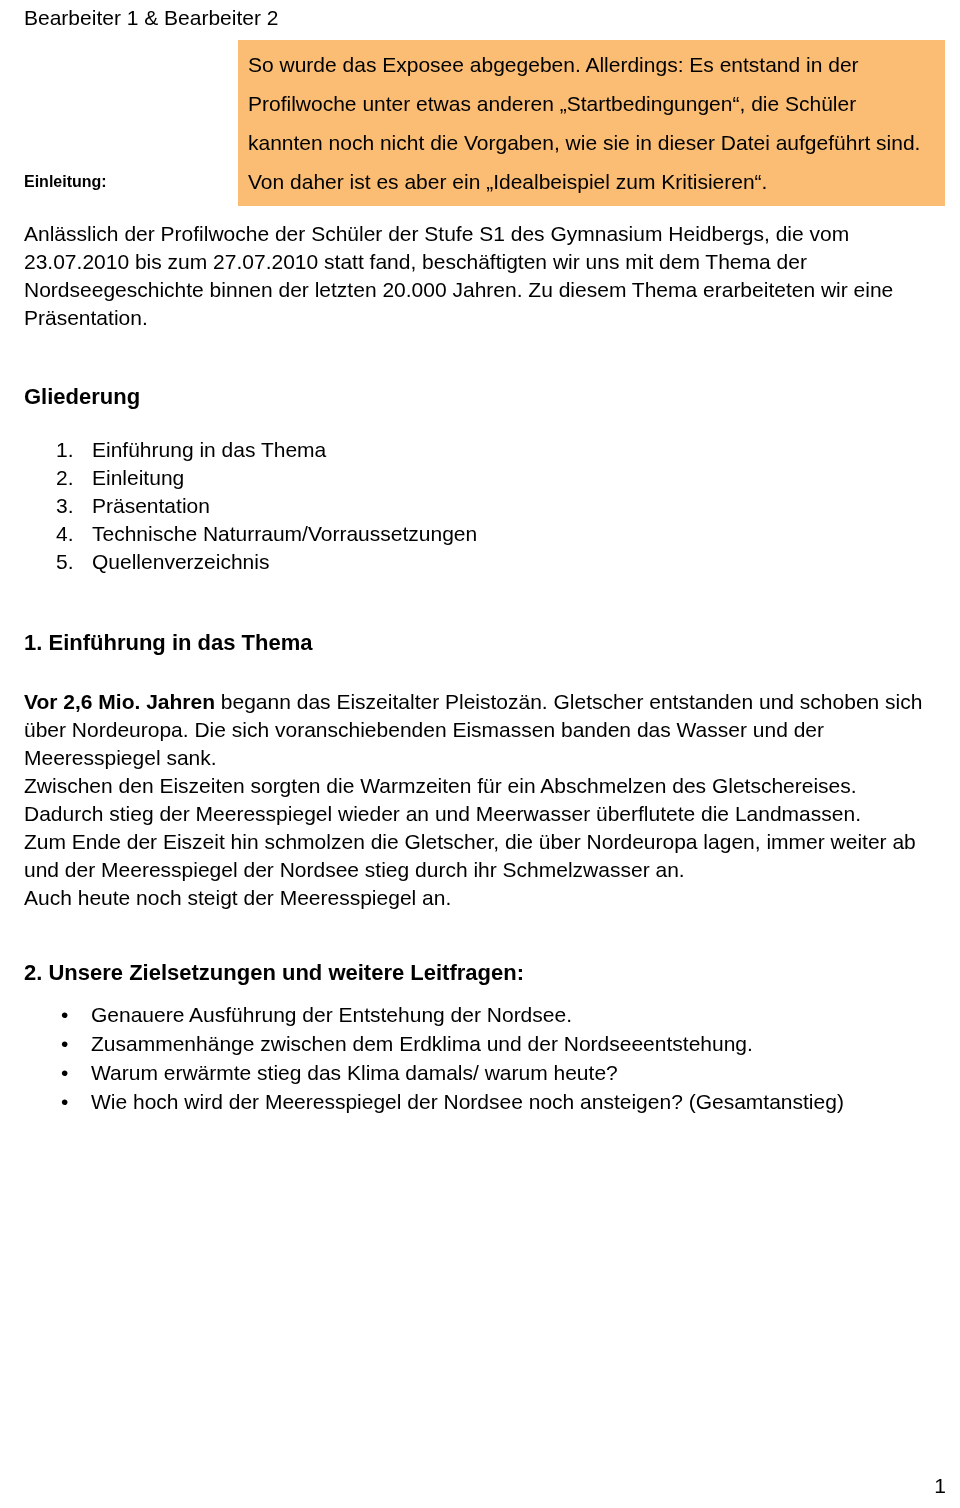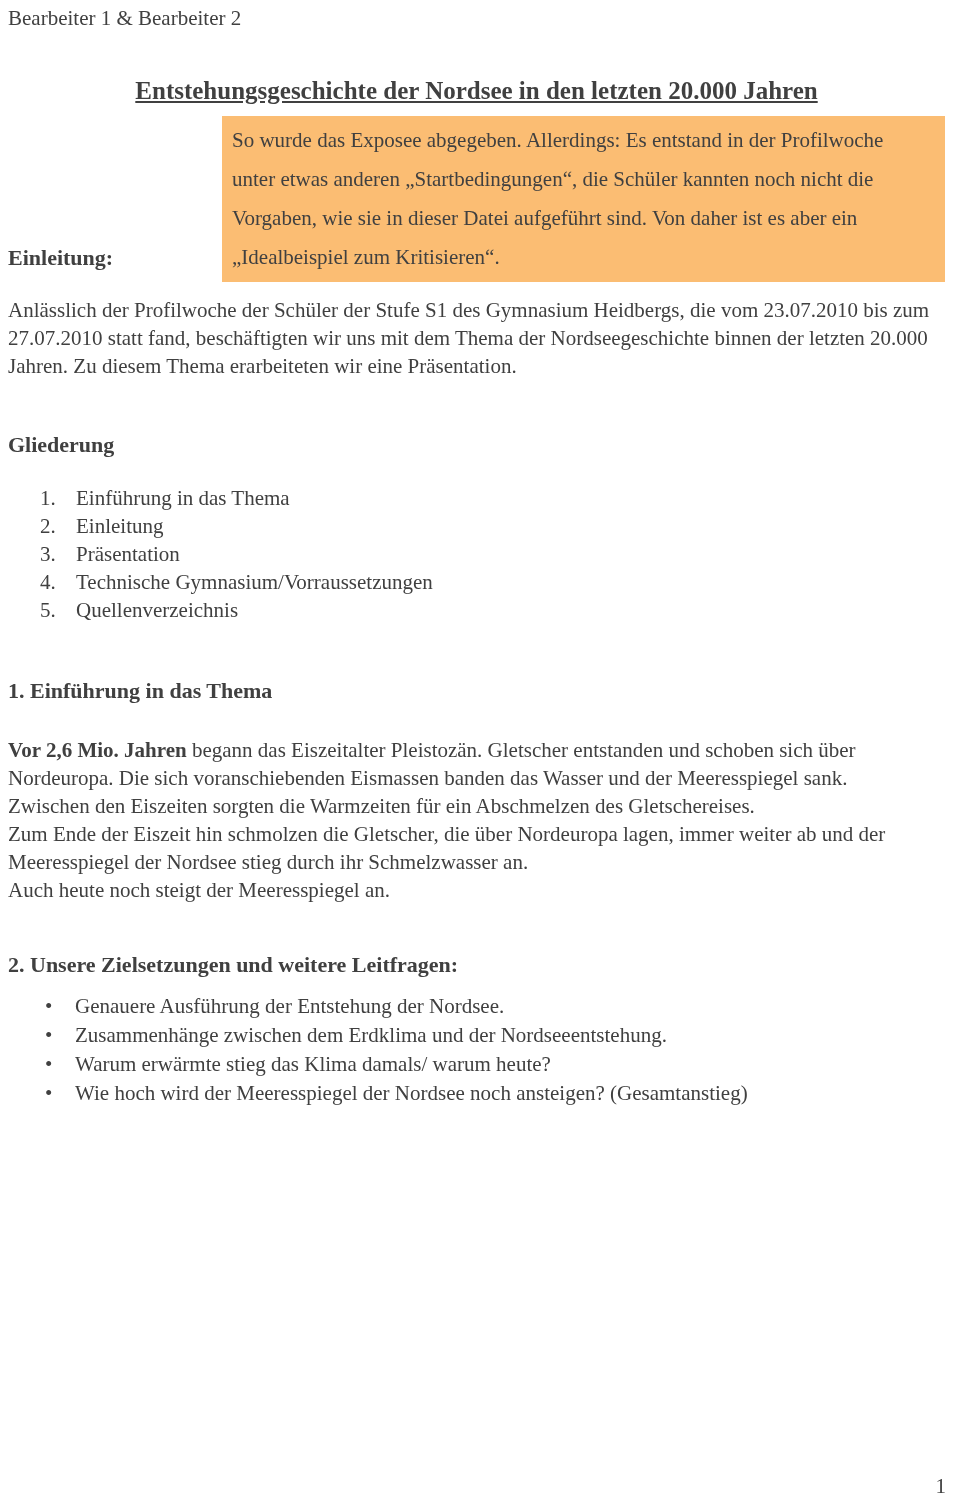--- a/index.html
+++ b/index.html
@@ -3,25 +3,25 @@
 <meta charset="utf-8">
 <style>
   * { margin: 0; padding: 0; box-sizing: border-box; }
   html, body { background: #ffffff; }
   .page {
     position: relative;
     width: 960px;
     height: 1508px;
     margin: 0 auto;
     background: #ffffff;
-    color: #404040;
-    font-family: Liberation Serif, serif;
+    color: #000000;
+    font-family: Liberation Sans, sans-serif;
     font-size: 21px;
     line-height: 28px;
-    padding: 4px 15px 0 8px;
+    padding: 4px 15px 0 24px;
     overflow: hidden;
   }
   .author-line {
     font-size: 21px;
   }
   .doc-title {
     margin-top: 42px;
     text-align: center;
     font-size: 25px;
     font-weight: bold;
@@ -30,21 +30,21 @@
   }
   .intro-row {
     display: flex;
     margin-top: 8px;
     align-items: stretch;
   }
   .intro-label {
     width: 214px;
     flex: 0 0 214px;
     font-weight: bold;
-    font-size: 22px;
+    font-size: 16px;
     align-self: flex-end;
     padding-bottom: 10px;
   }
   .highlight-box {
     flex: 1 1 auto;
     background: #FBBD73;
     padding: 5px 14px 5px 10px;
     line-height: 39px;
     min-height: 140px;
   }
@@ -89,44 +89,44 @@
     font-size: 21px;
   }
 </style>
 </head>
 <body>
 
 <div class="page">
 
   <div class="author-line">Bearbeiter 1 &amp; Bearbeiter 2</div>
 
-  <div class="doc-title">Entstehungsgeschichte der Nordsee in den letzten 20.000 Jahren</div>
 
   <div class="intro-row">
     <div class="intro-label">Einleitung:</div>
     <div class="highlight-box" style="background: rgb(251, 189, 115);">So wurde das Exposee abgegeben. Allerdings: Es entstand in der Profilwoche unter etwas anderen „Startbedingungen“, die Schüler kannten noch nicht die Vorgaben, wie sie in dieser Datei aufgeführt sind. Von daher ist es aber ein „Idealbeispiel zum Kritisieren“.</div>
   </div>
 
   <p class="intro-paragraph">Anlässlich der Profilwoche  der Schüler der Stufe S1 des Gymnasium Heidbergs, die vom 23.07.2010 bis zum 27.07.2010 statt fand, beschäftigten  wir uns mit dem Thema der Nordseegeschichte binnen der letzten 20.000 Jahren. Zu diesem Thema erarbeiteten wir eine Präsentation.</p>
 
   <div class="h-section h-gliederung">Gliederung</div>
 
   <ol class="outline-list">
     <li><span class="outline-num">1.</span><span>Einführung in das Thema</span></li>
     <li><span class="outline-num">2.</span><span>Einleitung</span></li>
     <li><span class="outline-num">3.</span><span>Präsentation</span></li>
-    <li><span class="outline-num">4.</span><span>Technische Gymnasium/Vorraussetzungen</span></li>
+    <li><span class="outline-num">4.</span><span>Technische Naturraum/Vorraussetzungen</span></li>
     <li><span class="outline-num">5.</span><span>Quellenverzeichnis</span></li>
   </ol>
 
   <div class="h-section h-section1">1. Einführung in das Thema</div>
 
   <div class="body-block">
     <p><span class="bold-lead">Vor 2,6 Mio. Jahren</span><span> begann das Eiszeitalter Pleistozän. Gletscher entstanden und schoben sich über Nordeuropa. Die sich voranschiebenden Eismassen banden das Wasser und der Meeresspiegel sank.</span></p>
     <p>Zwischen den Eiszeiten sorgten die Warmzeiten für ein Abschmelzen des Gletschereises.</p>
+    <p>Dadurch stieg der Meeresspiegel wieder an und Meerwasser überflutete die Landmassen.</p>
     <p>Zum Ende der Eiszeit hin schmolzen die Gletscher, die über Nordeuropa lagen, immer weiter ab und der Meeresspiegel der Nordsee stieg durch ihr Schmelzwasser an.</p>
     <p>Auch heute noch steigt der Meeresspiegel an.</p>
   </div>
 
   <div class="h-section h-section2">2. Unsere Zielsetzungen und weitere Leitfragen:</div>
 
   <ul class="bullet-list">
     <li><span class="bullet-char">•</span><span>Genauere Ausführung der Entstehung der Nordsee.</span></li>
     <li><span class="bullet-char">•</span><span>Zusammenhänge zwischen dem Erdklima und der Nordseeentstehung.</span></li>
     <li><span class="bullet-char">•</span><span>Warum erwärmte stieg das Klima damals/ warum heute?</span></li>

